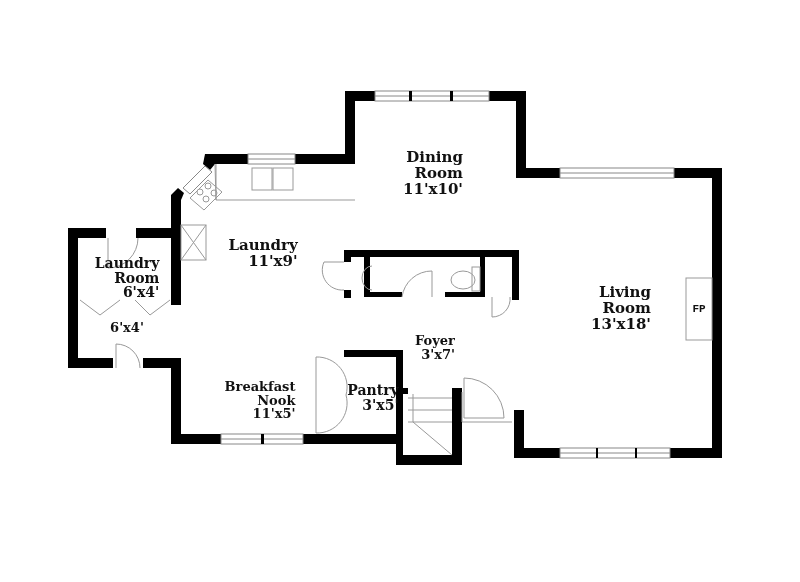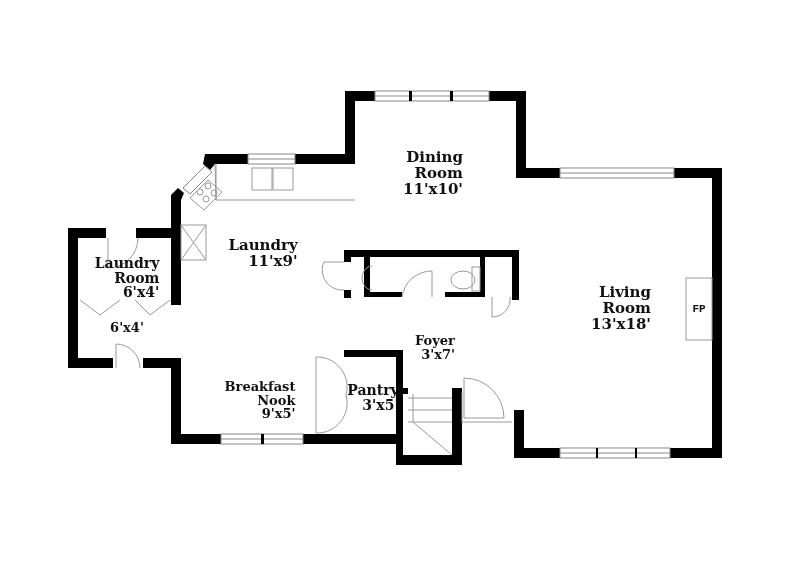--- a/index.html
+++ b/index.html
@@ -159,21 +159,21 @@
 </div>
 
 <div class="label md" style="left:435px; top:334px;">
   <span class="nm">Foyer</span>
   <span class="dim">3'x7'</span>
 </div>
 
 <div class="label md" style="left:260px; top:380px;">
   <span class="nm">Breakfast</span>
   <span class="nm">Nook</span>
-  <span class="dim">9'x5'</span>
+  <span class="dim">11'x5'</span>
 </div>
 
 <div class="label sm" style="left:373px; top:383px;">
   <span class="nm">Pantry</span>
   <span class="dim">3'x5'</span>
 </div>
 
 <div class="label fp" style="left:699px; top:304px;">FP</div>
 
 <div id="disclaimer">

